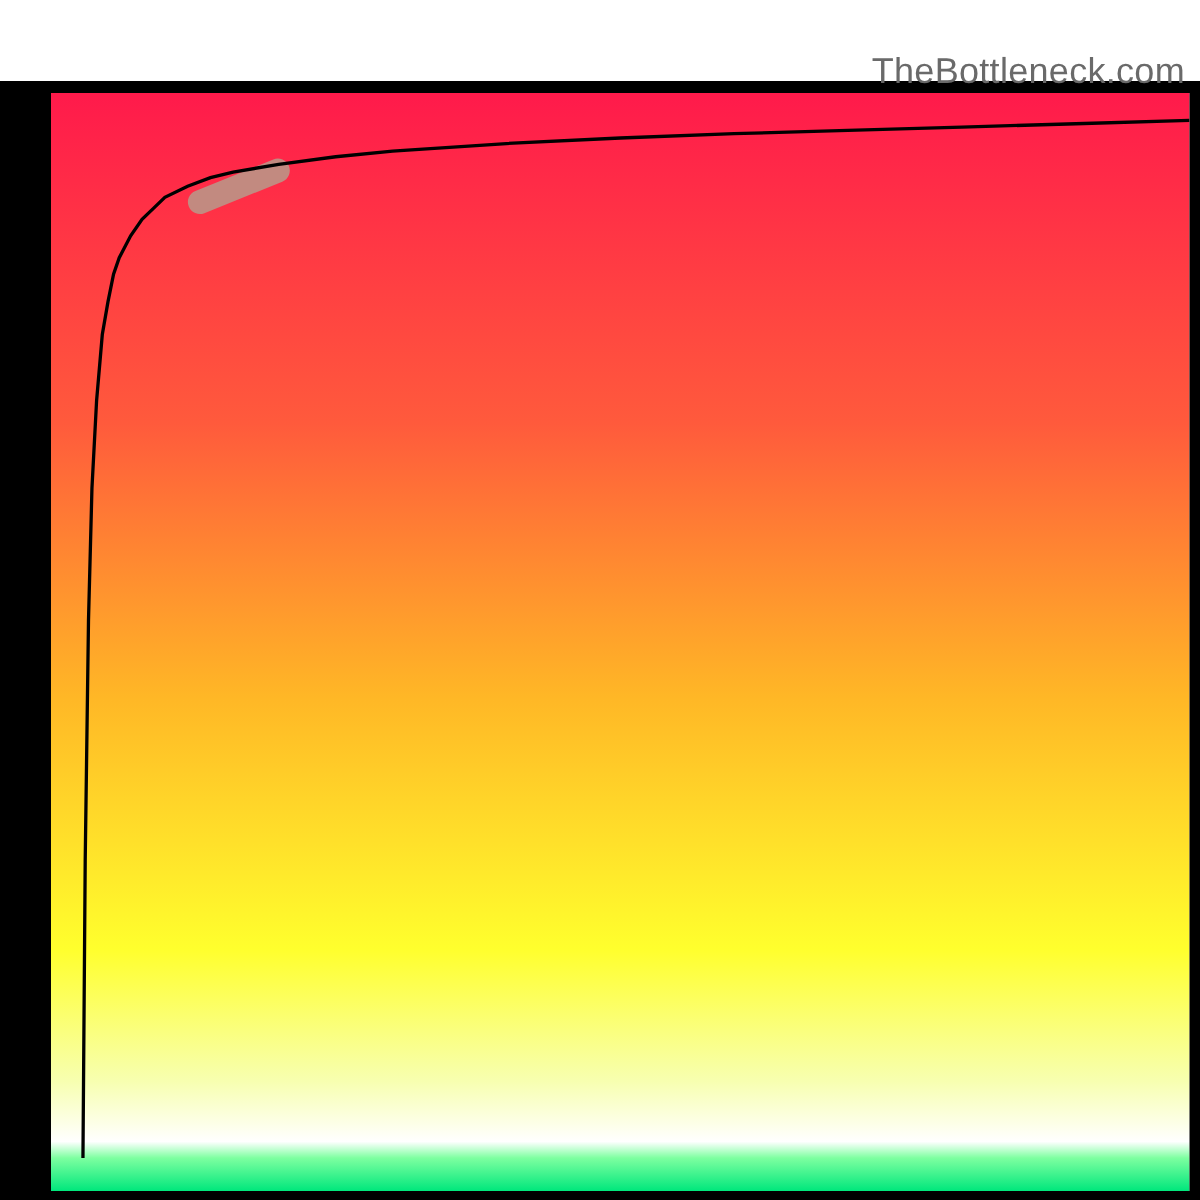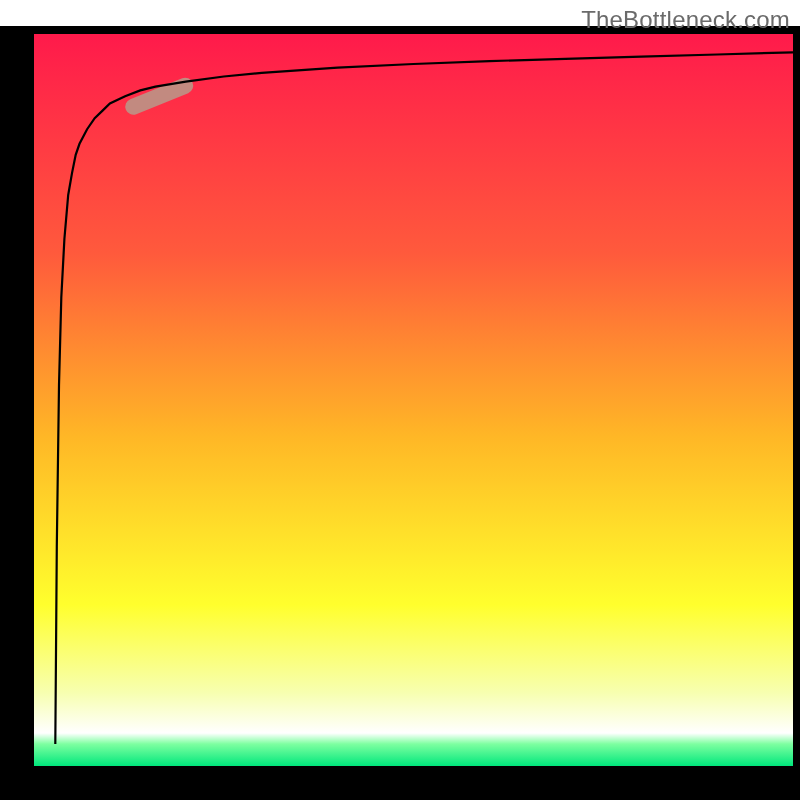--- a/index.html
+++ b/index.html
@@ -8,20 +8,21 @@
     width: 800px;
     height: 800px;
     overflow: hidden;
     background: #fff;
     font-family: Arial, Helvetica, sans-serif;
   }
   .frame {
     position: relative;
     width: 800px;
     height: 600px;
+    margin-top: 28px;
   }
   .watermark {
     position: absolute;
     top: 6px;
     right: 10px;
     color: #6a6a6a;
     font-size: 24px;
     font-weight: 400;
     letter-spacing: 0.2px;
     user-select: none;

